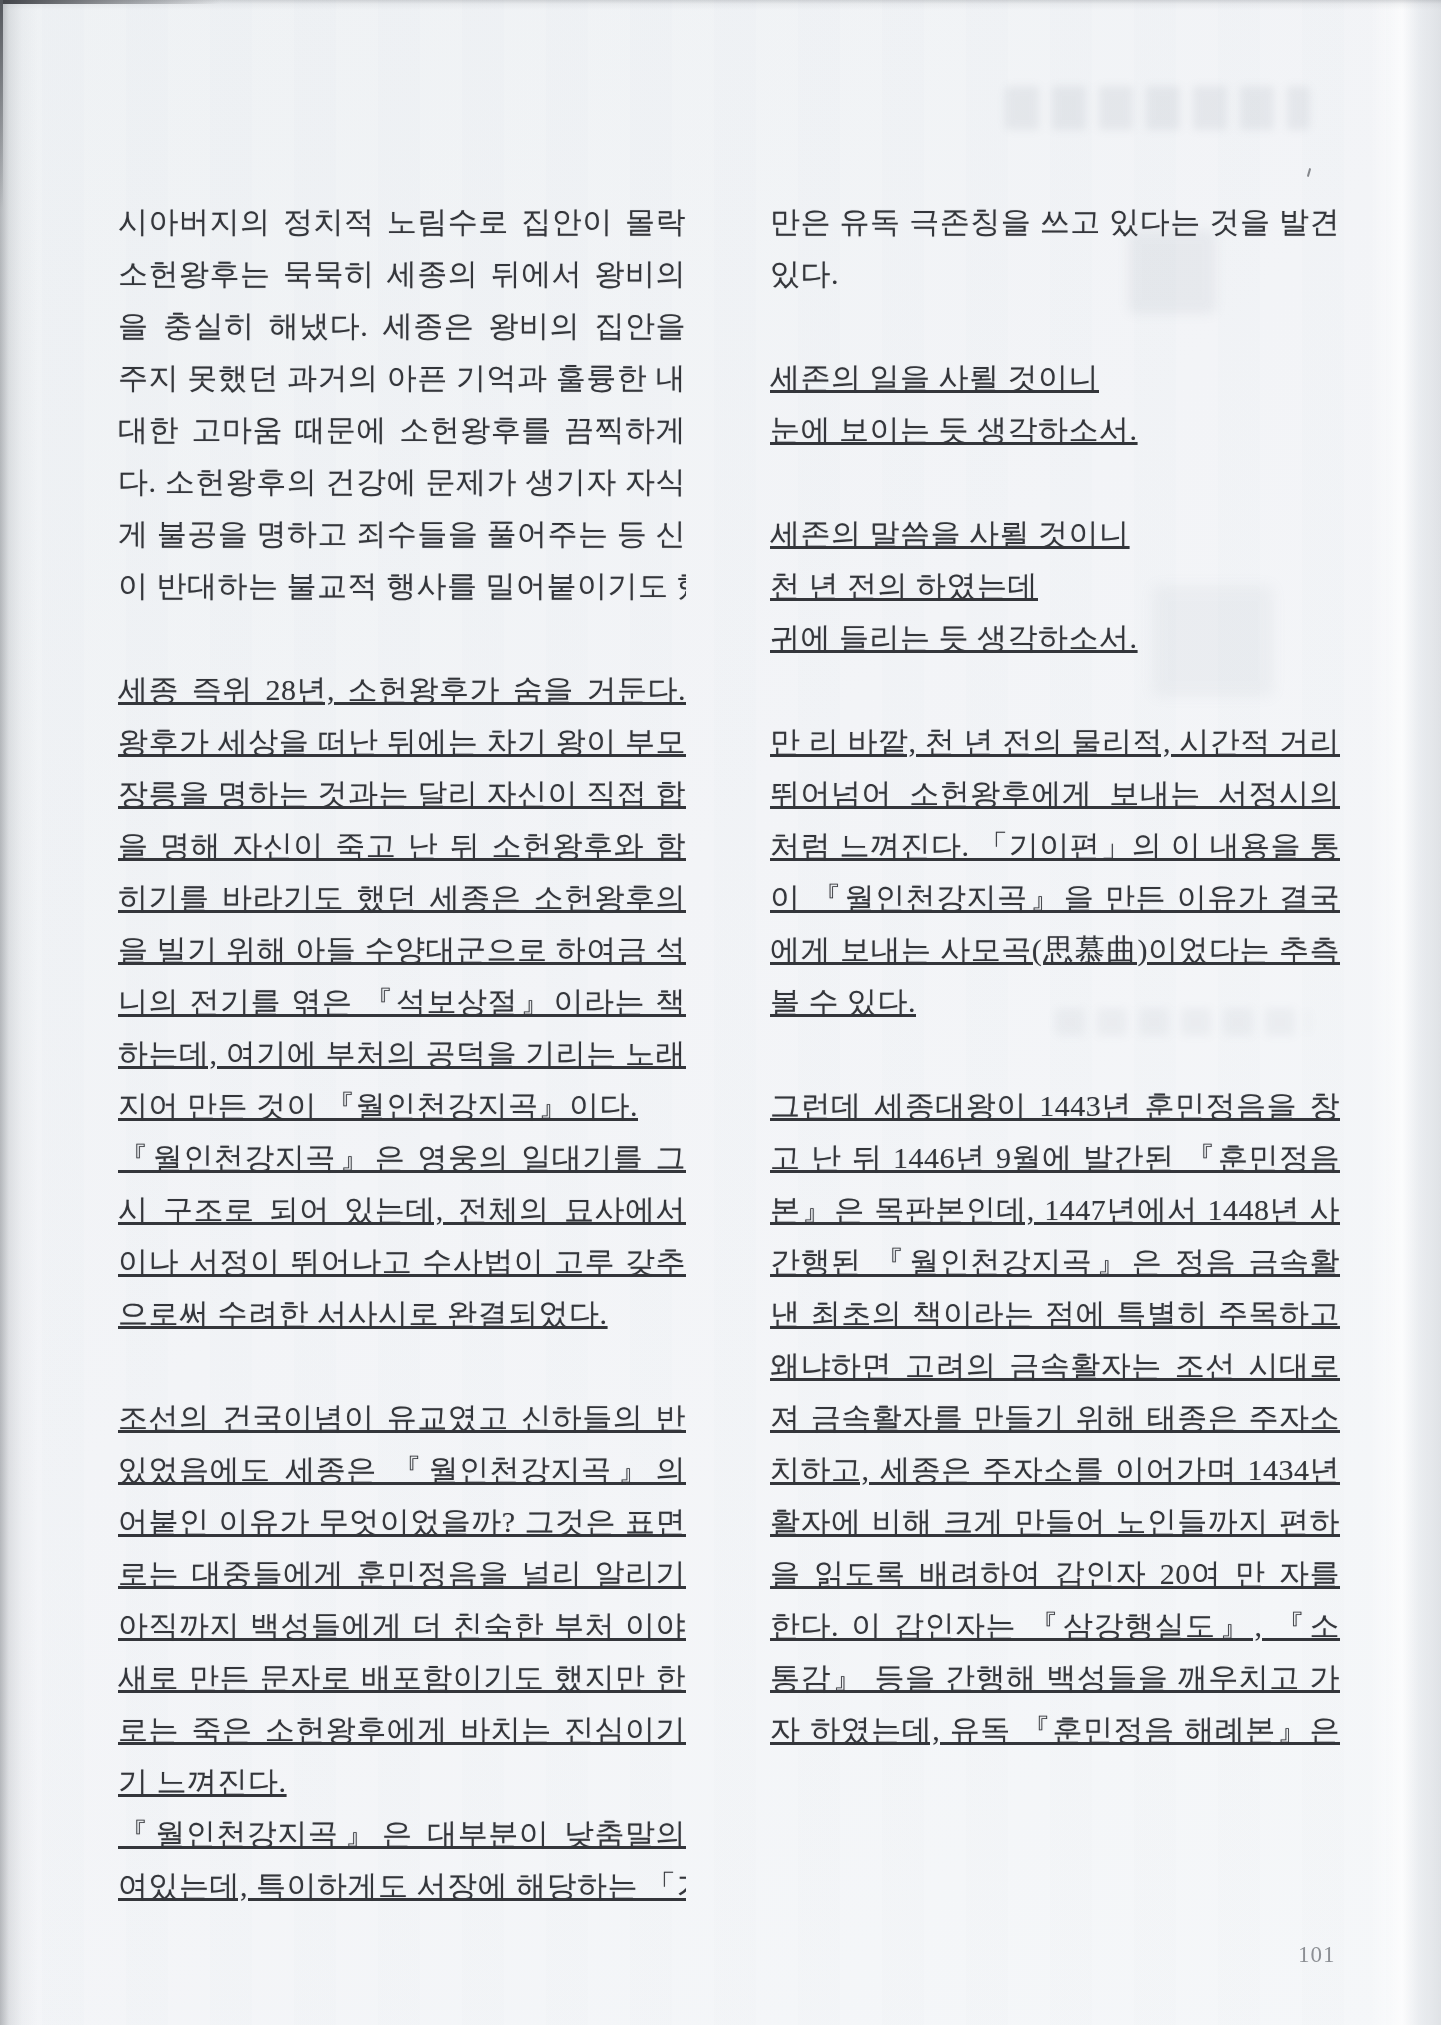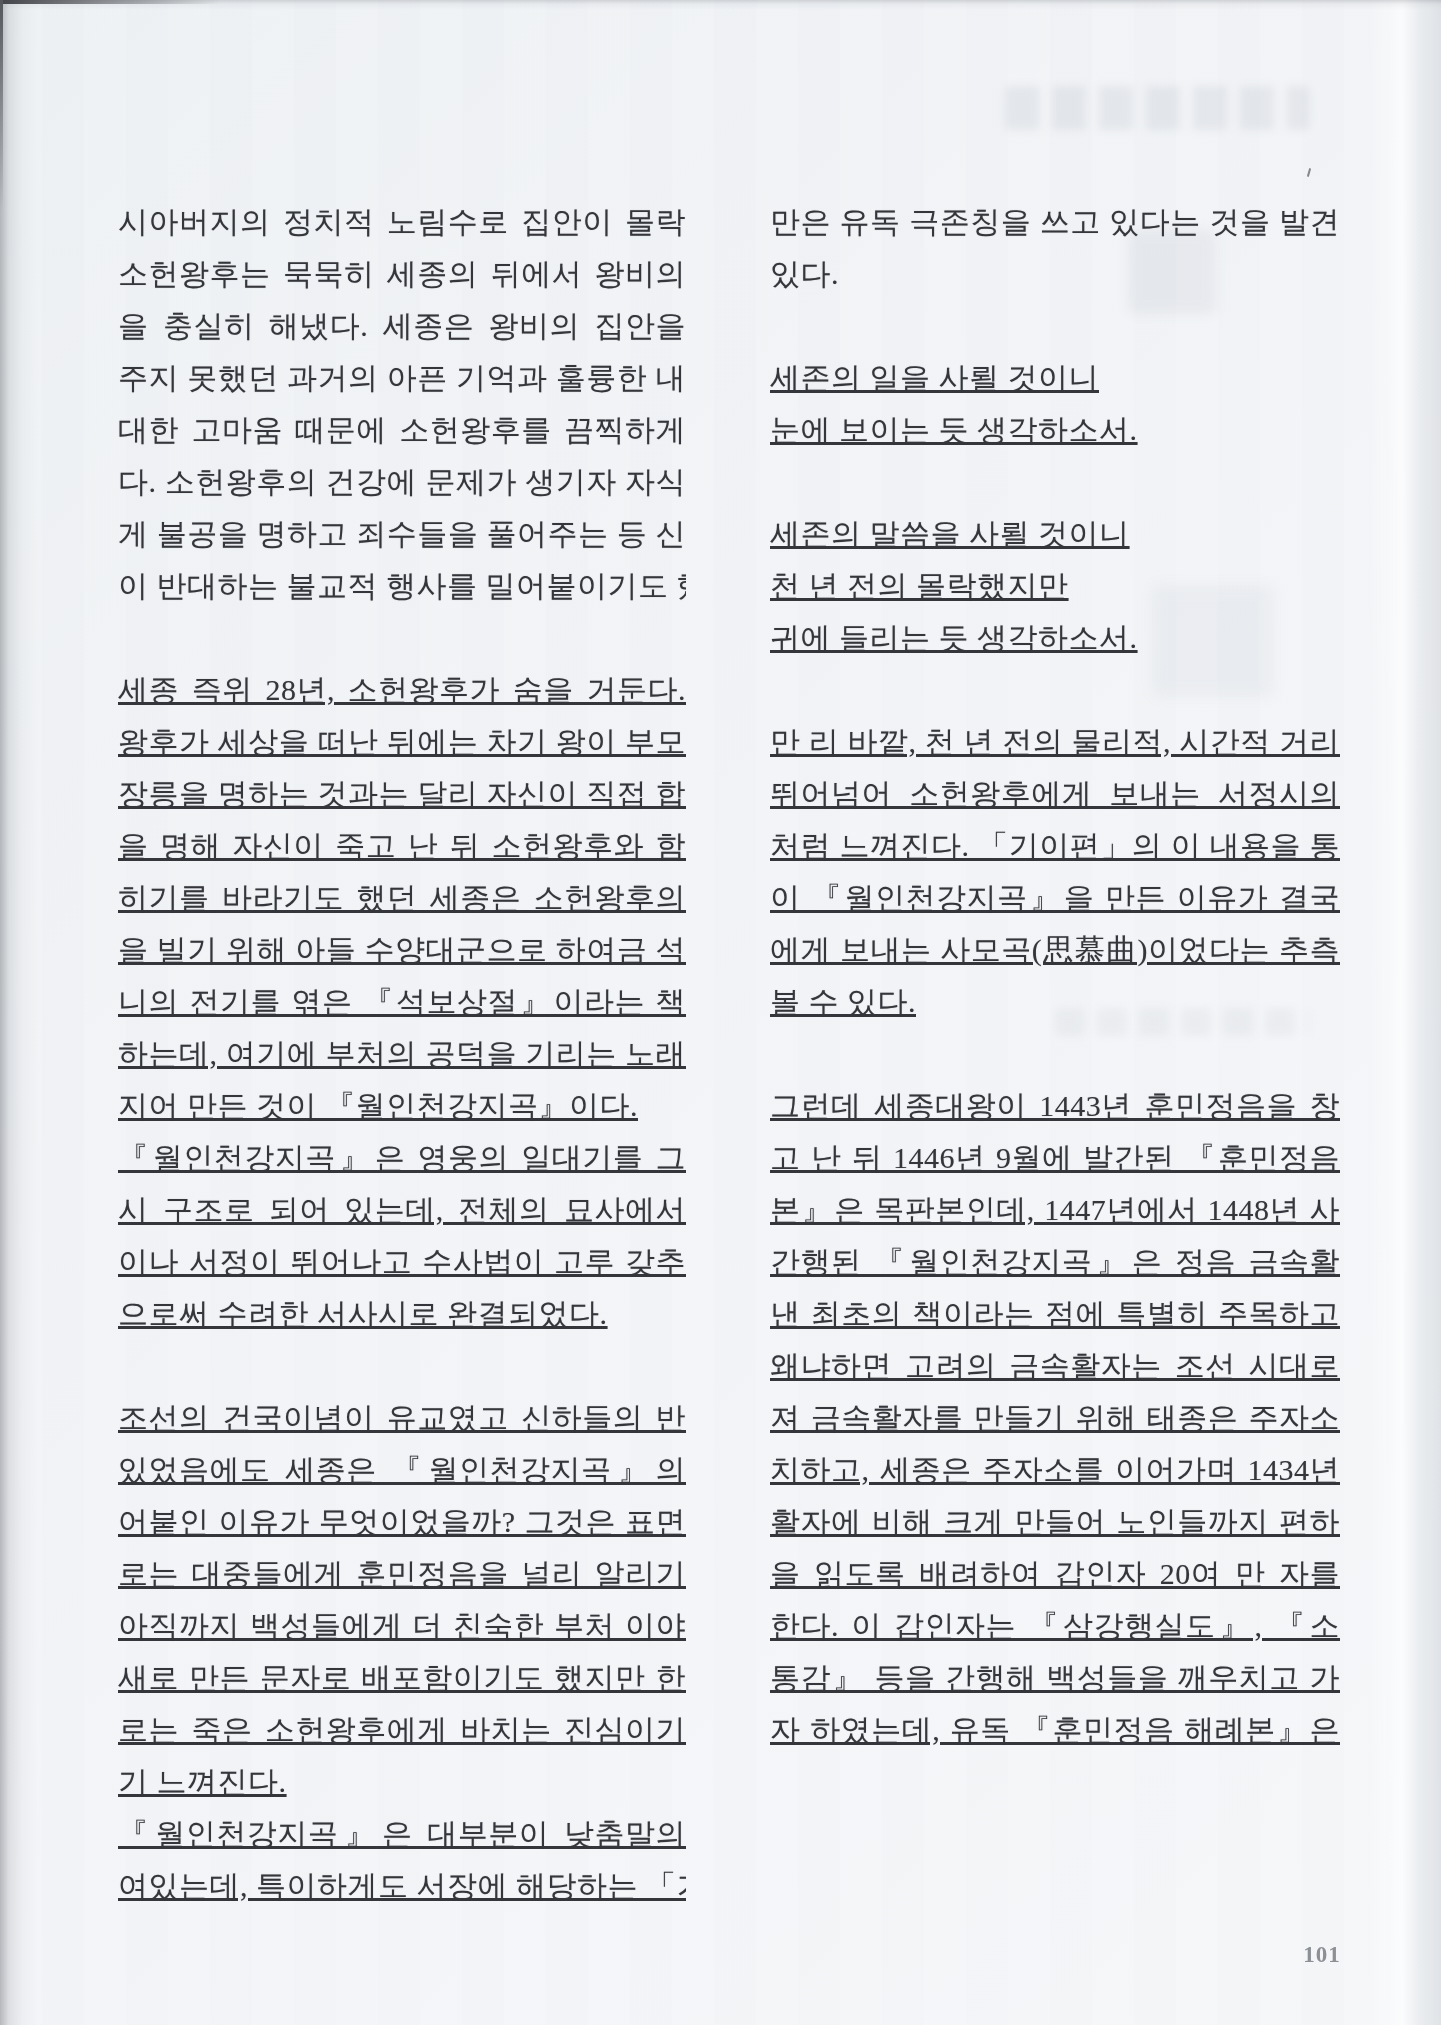--- a/index.html
+++ b/index.html
@@ -40,22 +40,22 @@
   .stamp{
     display:inline-block;width:20px;height:22px;margin-left:12px;vertical-align:-2px;
     border-radius:2px;opacity:.9;
     background:
       repeating-linear-gradient(0deg, rgba(248,246,242,.60) 0 2px, rgba(255,255,255,0) 2px 5px),
       repeating-linear-gradient(90deg, rgba(248,246,242,.55) 0 2px, rgba(255,255,255,0) 2px 5px),
       #b5532e;
     box-shadow:inset 0 0 0 1px rgba(130,56,28,.75);
   }
   .pagenum{
-    position:absolute;left:1298px;top:1942px;width:48px;text-align:center;
-    font-size:23px;font-weight:bold;letter-spacing:1px;color:#8c8f94;
+    position:absolute;left:1298px;top:1942px;width:48px;
+    font-size:23px;font-weight:normal;letter-spacing:1px;color:#8c8f94;
     filter:blur(.5px);
   }
   .ghost{position:absolute;pointer-events:none;border-radius:6px;}
   .ghost-headline{
     left:1005px;top:86px;width:305px;height:44px;opacity:.13;filter:blur(4px);
     background:repeating-linear-gradient(90deg,#8a93a0 0 34px,rgba(255,255,255,0) 34px 47px);
   }
   .ghost-block-1{
     left:1128px;top:230px;width:88px;height:84px;opacity:.10;filter:blur(6px);
     background:#84909e;
@@ -133,21 +133,21 @@
       <div class="para">
         <div class="line j"><span>만은 유독 극존칭을 쓰고 있다는 것을 발견할 수</span></div>
         <div class="line"><span>있다.</span></div>
       </div>
       <div class="para verse">
         <div class="line"><span>세존의 일을 사뢸 것이니</span></div>
         <div class="line"><span>눈에 보이는 듯 생각하소서.</span></div>
       </div>
       <div class="para verse">
         <div class="line"><span>세존의 말씀을 사뢸 것이니</span></div>
-        <div class="line"><span>천 년 전의 몰락했지만</span></div>
+        <div class="line"><span>천 년 전의 하였는데</span></div>
         <div class="line"><span>귀에 들리는 듯 생각하소서.</span></div>
       </div>
       <div class="para">
         <div class="line j"><span>만 리 바깥, 천 년 전의 물리적, 시간적 거리를</span></div>
         <div class="line j"><span>뛰어넘어 소헌왕후에게 보내는 서정시의 한가락</span></div>
         <div class="line j"><span>처럼 느껴진다. 「기이편」의 이 내용을 통해 세종</span></div>
         <div class="line j"><span>이 『월인천강지곡』을 만든 이유가 결국 소헌왕후</span></div>
         <div class="line j"><span>에게 보내는 사모곡(思慕曲)이었다는 추측도 해</span></div>
         <div class="line"><span>볼 수 있다.</span></div>
       </div>

